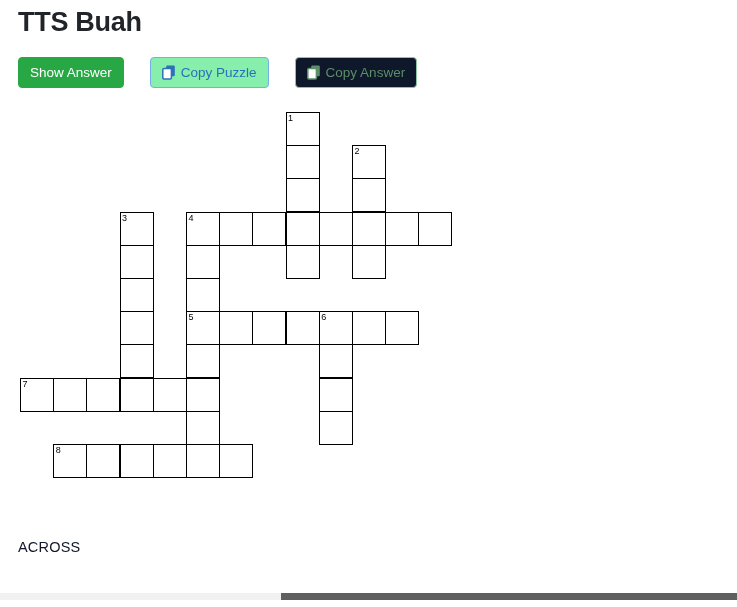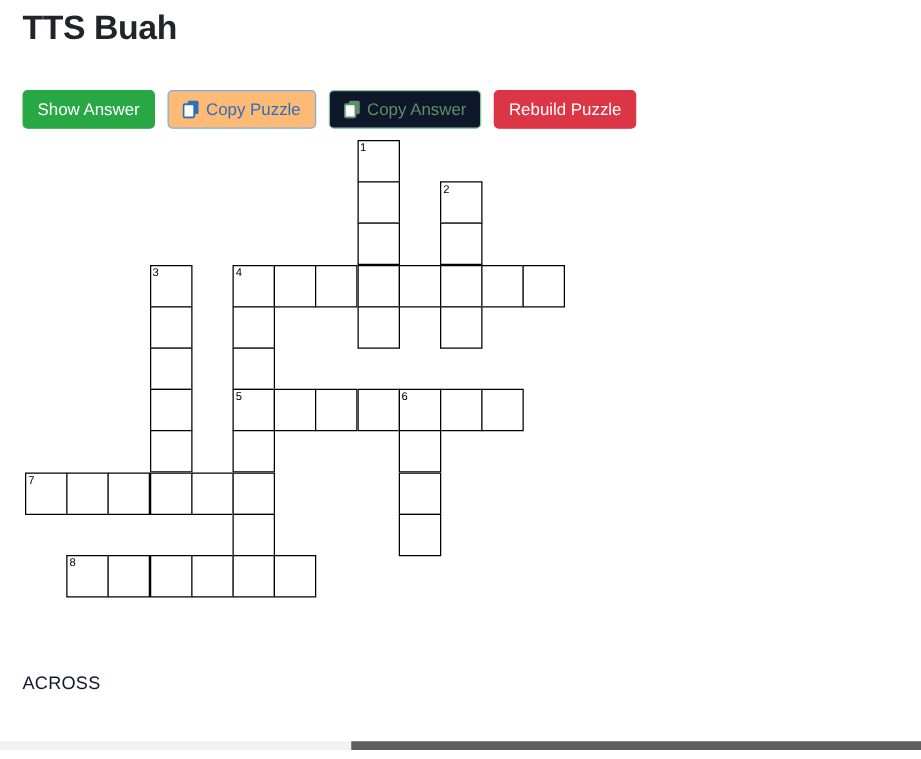--- a/index.html
+++ b/index.html
@@ -34,24 +34,24 @@
     letter-spacing: -0.3px;
     color: #212529;
     line-height: 40px;
     white-space: nowrap;
   }
 
   
   .toolbar {
     position: absolute;
     left: 18px;
-    top: 72px;
+    top: 57px;
     display: flex;
     align-items: flex-start;
-    gap: 10px;
+    gap: 26px;
     justify-content: space-between;
   }
   .btn {
     display: inline-flex;
     align-items: center;
     justify-content: center;
     gap: 5px;
     height: 31px;
     box-sizing: border-box;
     padding: 0 11px;
@@ -59,21 +59,21 @@
     font-family: "Liberation Sans", sans-serif;
     border-radius: 4px;
     border: 1px solid transparent;
     cursor: pointer;
     white-space: nowrap;
     line-height: 1;
   }
   .btn-green  { background: #28a745; border-color: #28a745; color: #ffffff; }
   .btn-blue   { background: #007bff; border-color: #007bff; color: #ffffff; }
   .btn-red    { background: #dc3545; border-color: #dc3545; color: #ffffff; }
-  .btn-outline-blue  { background: #fdba74; border-color: #76aeea; color: #2f6fba; }
+  .btn-outline-blue  { background: #86efac; border-color: #76aeea; color: #2f6fba; }
   .btn-outline-green { background: #0f172a; border-color: #8ac79a; color: #5a8f68; }
 
   .copy-icon { display: inline-block; width: 14px; height: 15px; position: relative; top: 0px; }
 
   
   .grid-area {
     position: absolute;
     left: 0;
     top: 0;
     width: 737px;
@@ -148,23 +148,20 @@
           </svg></span>
         <span>Copy Puzzle</span>
       </button>
       <button class="btn btn-outline-green">
         <span class="copy-icon"><svg width="14" height="15" viewBox="0 0 14 15">
             <rect x="4.2" y="0.6" width="8.6" height="10.6" rx="1.2" fill="#5a8f68"></rect>
             <rect x="0.8" y="3.4" width="8.6" height="10.6" rx="1.2" fill="#ffffff" stroke="#5a8f68" stroke-width="1.5"></rect>
           </svg></span>
         <span>Copy Answer</span>
       </button>
-      <button class="btn btn-red">
-        <span>Rebuild Puzzle</span>
-      </button>
     </div>
 
   <div class="grid-area">
       <div class="cell" style="left: 285.6px; top: 112px;">
         <span class="num">1</span>
       </div>
       <div class="cell" style="left: 285.6px; top: 145.2px;"></div>
       <div class="cell" style="left: 285.6px; top: 178.4px;"></div>
       <div class="cell" style="left: 352px; top: 145.2px;">
         <span class="num">2</span>

